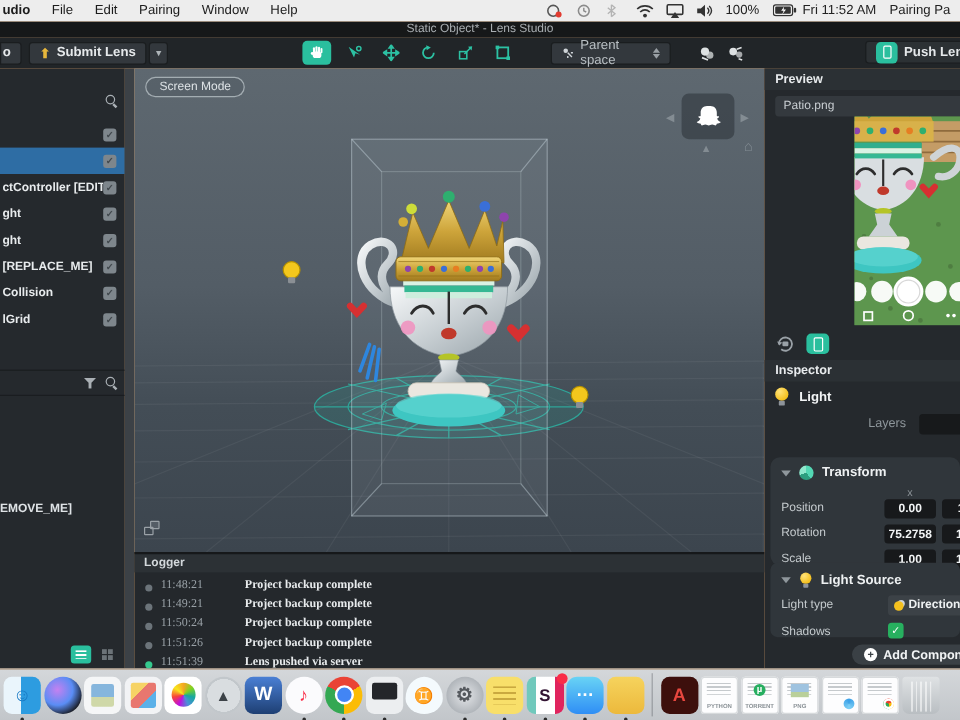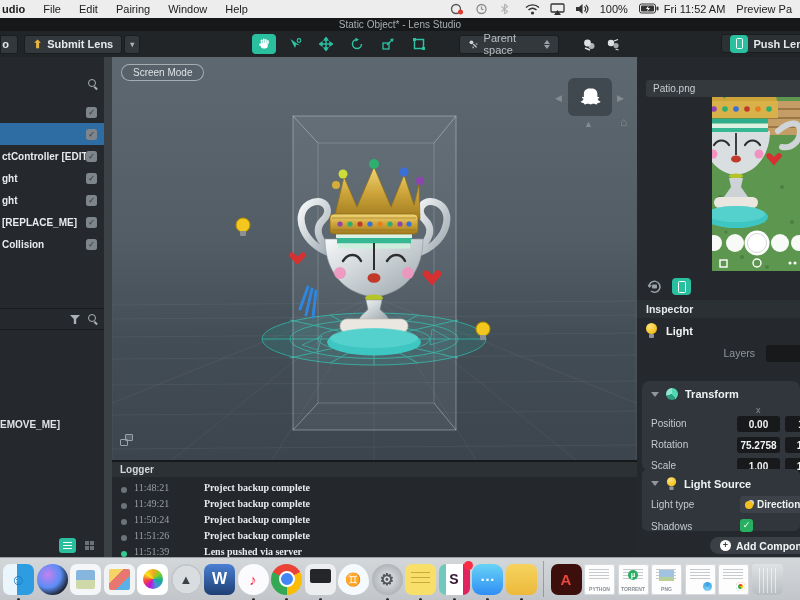--- a/index.html
+++ b/index.html
@@ -253,21 +253,21 @@
       <span>100%</span>
       <span class="mico">
           <svg width="20" height="11" viewBox="0 0 20 11">
             <rect x="0.5" y="1" width="16" height="9" rx="2" fill="none" stroke="#333" stroke-width="1"></rect>
             <rect x="2" y="2.5" width="13" height="6" rx="1" fill="#333"></rect>
             <rect x="17.5" y="3.5" width="2" height="4" rx="1" fill="#333"></rect>
             <path d="M9.5 2.5 L7 6 H9 L7.8 9 L11 5 H9 Z" fill="#fff"></path>
           </svg>
         </span>
       <span>Fri 11:52 AM</span>
-      <span>Preview Pa</span>
+      <span>Pairing Pa</span>
     </span>
   </div>
 
   <div id="titlebar" class="abs">
     <span>Static Object* - Lens Studio</span>
   </div>
 
   <div id="toolbar" class="abs" style="position:relative;">
     <div class="tbtn" id="clip-left">
       <span>o</span>
@@ -386,20 +386,24 @@
     <div class="objrow" style="top:132px;">
       <span class="lbl">ght</span>
         <span class="chk"></span>
     </div>
     <div class="objrow" style="top:176px;">
       <span class="lbl">Collision</span>
         <span class="chk"></span>
     </div>
     <div class="objrow" style="top:154px;">
       <span class="lbl">[REPLACE_ME]</span>
+        <span class="chk"></span>
+    </div>
+    <div class="objrow" style="top:198px;">
+      <span class="lbl">lGrid</span>
         <span class="chk"></span>
     </div>
 
     <div id="lp-tools">
       <span class="funnel"></span>
       <span class="search-ico"></span>
     </div>
 
     <span id="orphan">EMOVE_ME]</span>
 
@@ -570,20 +574,23 @@
         <span class="m">Project backup complete</span>
     </div>
     <div class="logrow ok">
       <span class="dot"></span>
       <span class="t">11:51:39</span>
         <span class="m">Lens pushed via server</span>
     </div>
   </div>
 
   <div id="rightpanel" class="abs">
+    <div class="rp-hdr">
+        <span>Preview</span>
+      </div>
     <div id="preview-src">
         <span>Patio.png</span>
       </div>
 
     <div id="preview-img">
       <svg width="88" height="174" viewBox="0 0 88 174">
         <rect width="88" height="174" fill="#5d964e"></rect>
         <g fill="#466e3a" opacity="0.6">
           <circle cx="8" cy="100" r="2"></circle>
             <circle cx="70" cy="90" r="2"></circle>

